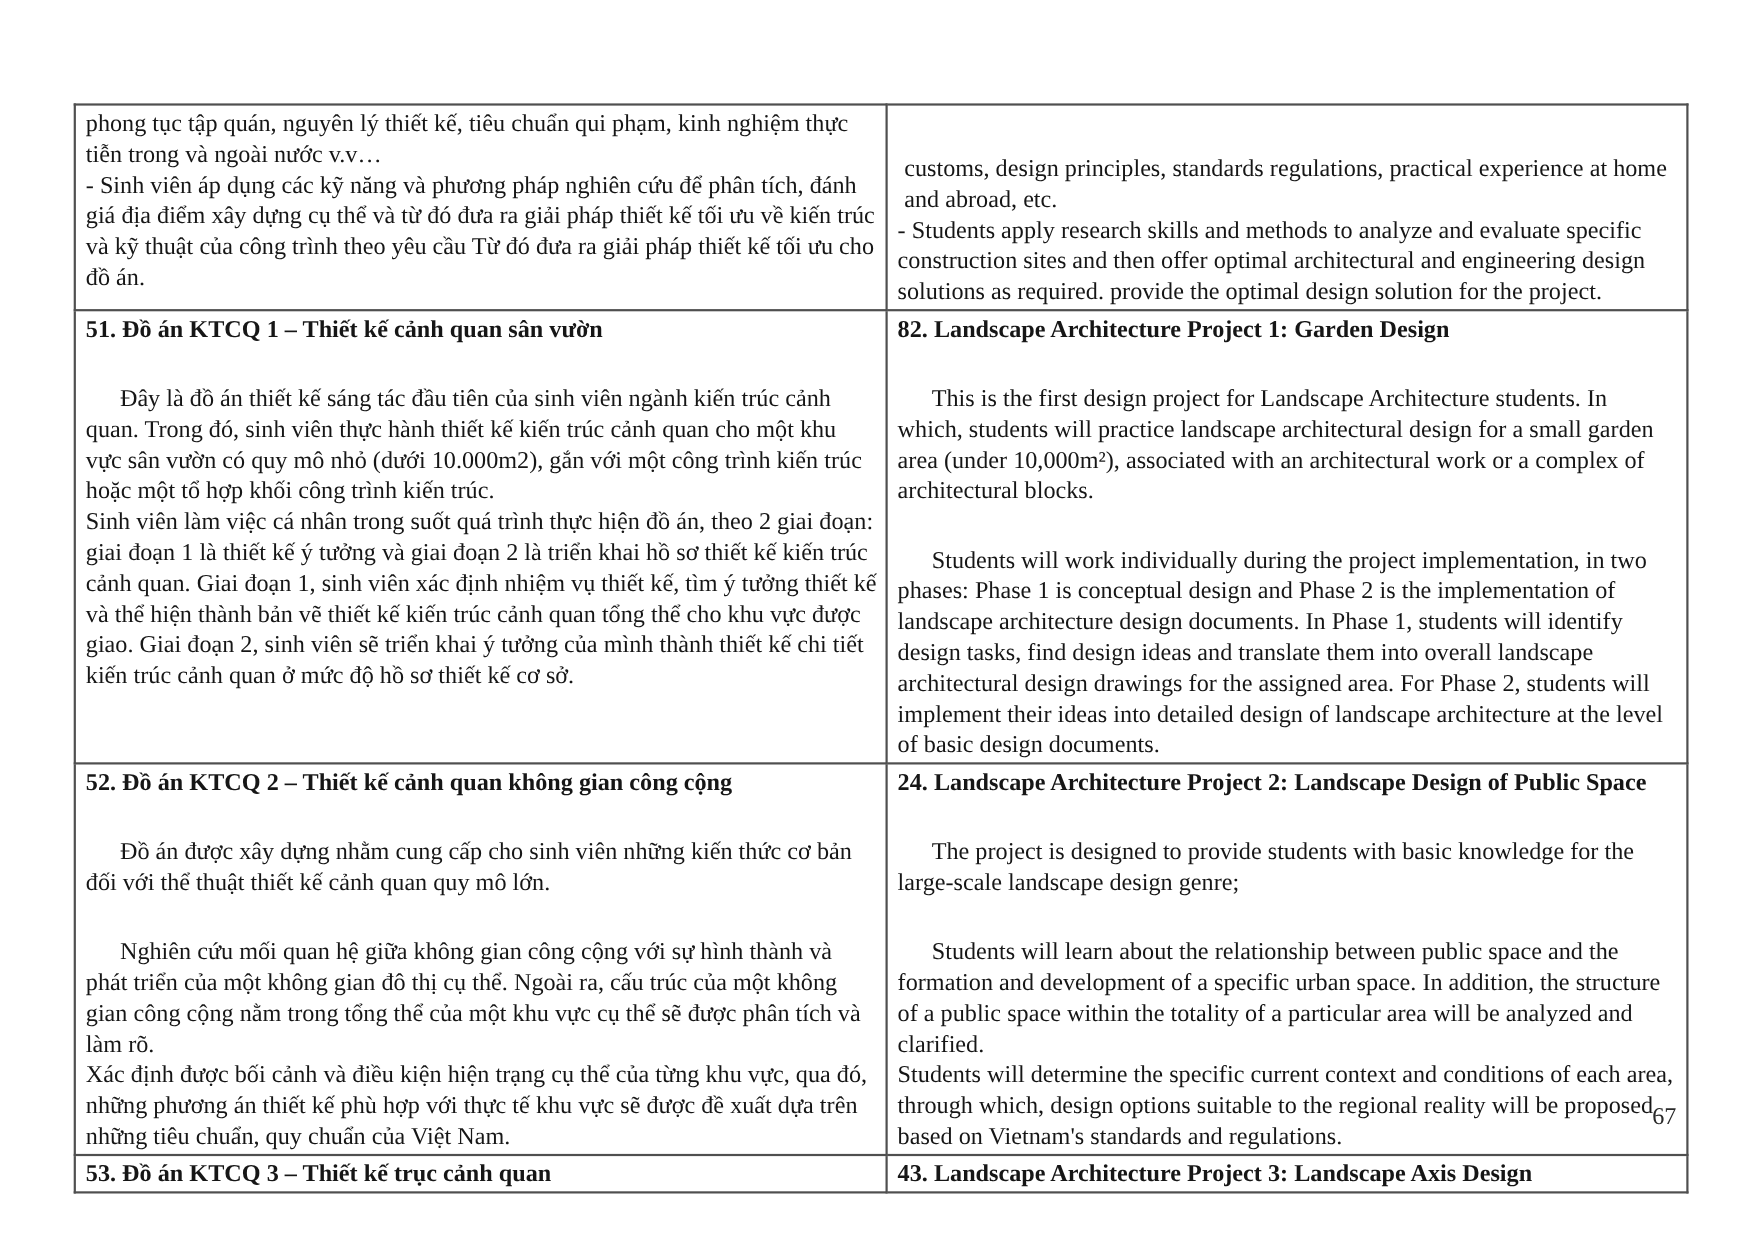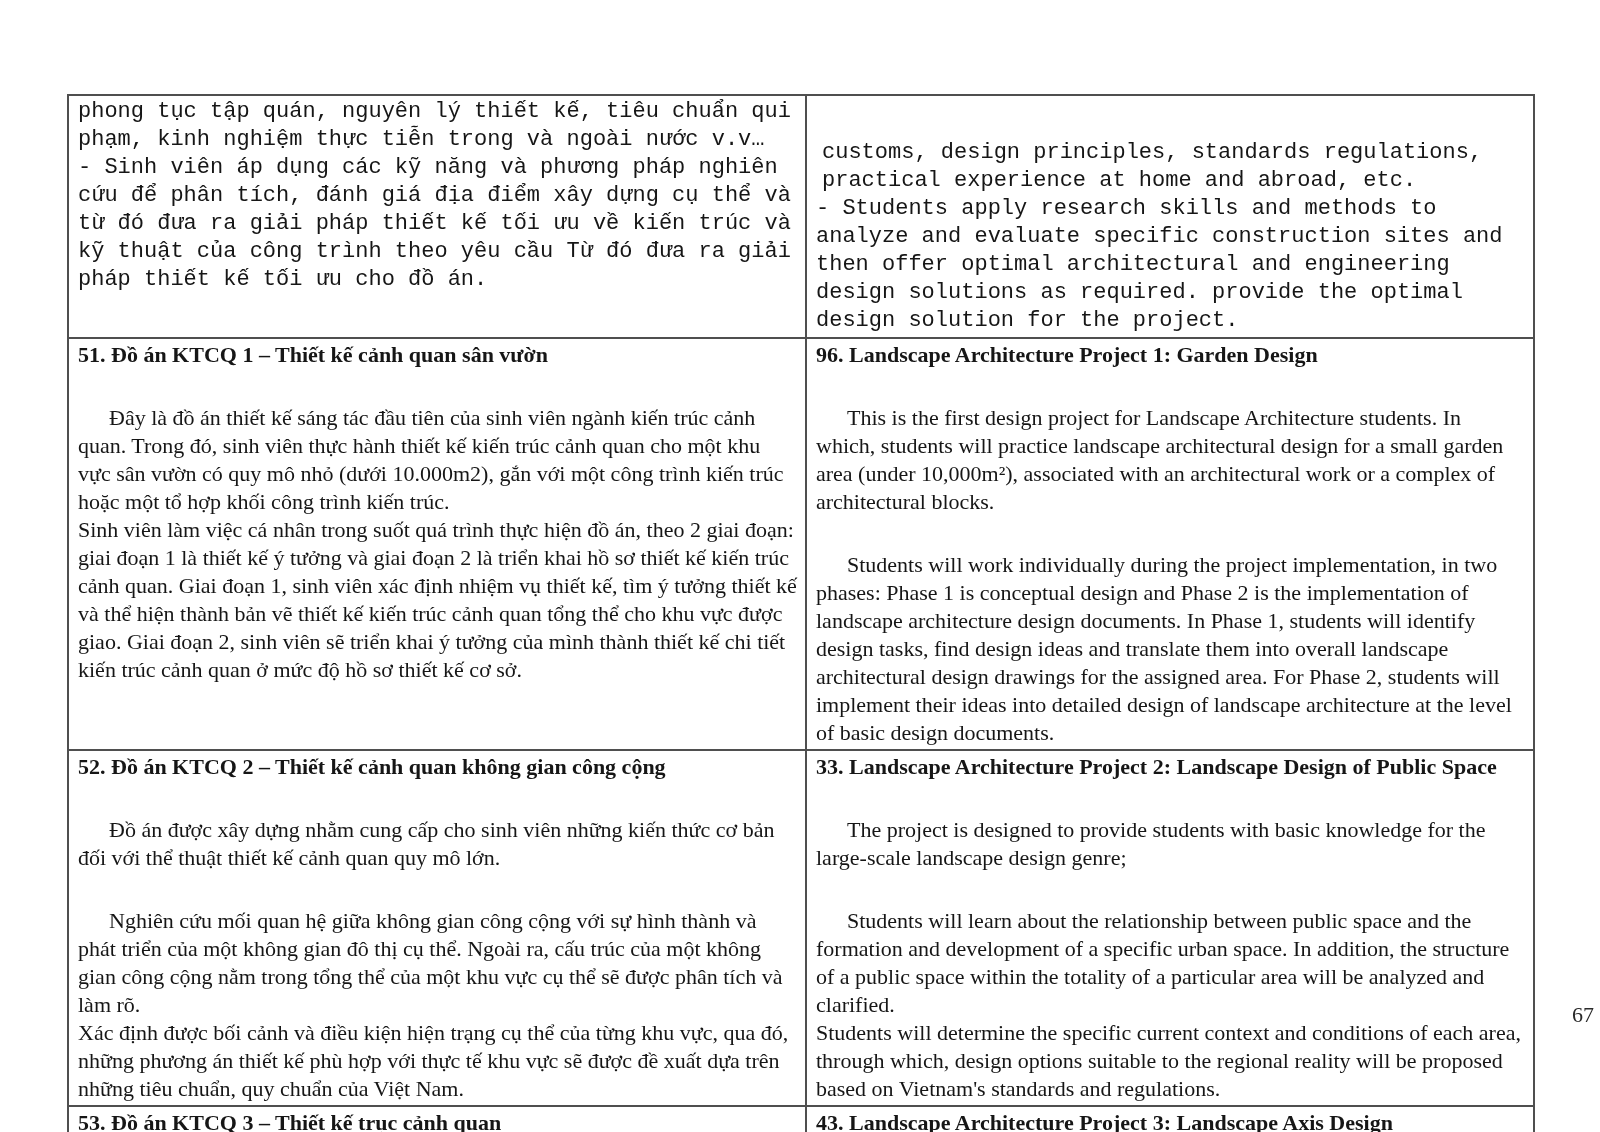--- a/index.html
+++ b/index.html
@@ -25,35 +25,35 @@
     table-layout: fixed;
   }
   table.doc-table td {
     border: 2px solid #4f4f4f;
     vertical-align: top;
     padding: 2px 8px 2px 9px;
     font-size: 22px;
     line-height: 28px;
     overflow: hidden;
   }
-  tr.row-cont  { height: 173px; font-family: Liberation Mono, monospace; }
+  tr.row-cont  { height: 173px; }
   tr.row-51    { height: 370px; font-family: Liberation Serif, serif; }
   tr.row-52    { height: 276px; }
   tr.row-53    { height: 28px; padding-left: 44px;  }
   p.para, p.ttl {
     margin: 0;
     padding: 0;
     text-align: left;
   }
   p.ttl { font-weight: bold; }
   p.ind { text-indent: 31px; margin-top: 35px; }
   p.sp  { padding-left: 6px; margin-top: 41px; }
   .page-number {
     position: absolute;
-    left: 1572px;
+    left: 1502px;
     top: 1001px;
     font-size: 22px;
     line-height: 28px;
     color: #2a2a2a;
   }
 </style>
 </head>
 <body>
 
 <div class="sheet">
@@ -76,35 +76,35 @@
       </td>
     </tr>
 
     <tr class="row-51">
       <td>
         <p class="ttl">51. Đồ án KTCQ 1 – Thiết kế cảnh quan sân vườn</p>
         <p class="para ind">Đây là đồ án thiết kế sáng tác đầu tiên của sinh viên ngành kiến trúc cảnh quan. Trong đó, sinh viên thực hành thiết kế kiến trúc cảnh quan cho một khu vực sân vườn có quy mô nhỏ (dưới 10.000m2), gắn với một công trình kiến trúc hoặc một tổ hợp khối công trình kiến trúc.</p>
         <p class="para">Sinh viên làm việc cá nhân trong suốt quá trình thực hiện đồ án, theo 2 giai đoạn: giai đoạn 1 là thiết kế ý tưởng và giai đoạn 2 là triển khai hồ sơ thiết kế kiến trúc cảnh quan. Giai đoạn 1, sinh viên xác định nhiệm vụ thiết kế, tìm ý tưởng thiết kế và thể hiện thành bản vẽ thiết kế kiến trúc cảnh quan tổng thể cho khu vực được giao. Giai đoạn 2, sinh viên sẽ triển khai ý tưởng của mình thành thiết kế chi tiết kiến trúc cảnh quan ở mức độ hồ sơ thiết kế cơ sở.</p>
       </td>
       <td>
-        <p class="ttl">96. Landscape Architecture Project 1: Garden Design</p>
+        <p class="ttl">82. Landscape Architecture Project 1: Garden Design</p>
         <p class="para ind">This is the first design project for Landscape Architecture students. In which, students will practice landscape architectural design for a small garden area (under 10,000m²), associated with an architectural work or a complex of architectural blocks.</p>
         <p class="para ind">Students will work individually during the project implementation, in two phases: Phase 1 is conceptual design and Phase 2 is the implementation of landscape architecture design documents. In Phase 1, students will identify design tasks, find design ideas and translate them into overall landscape architectural design drawings for the assigned area. For Phase 2, students will implement their ideas into detailed design of landscape architecture at the level of basic design documents.</p>
       </td>
     </tr>
 
     <tr class="row-52">
       <td>
         <p class="ttl">52. Đồ án KTCQ 2 – Thiết kế cảnh quan không gian công cộng</p>
         <p class="para ind">Đồ án được xây dựng nhằm cung cấp cho sinh viên những kiến thức cơ bản đối với thể thuật thiết kế cảnh quan quy mô lớn.</p>
         <p class="para ind">Nghiên cứu mối quan hệ giữa không gian công cộng với sự hình thành và phát triển của một không gian đô thị cụ thể. Ngoài ra, cấu trúc của một không gian công cộng nằm trong tổng thể của một khu vực cụ thể sẽ được phân tích và làm rõ.</p>
         <p class="para">Xác định được bối cảnh và điều kiện hiện trạng cụ thể của từng khu vực, qua đó, những phương án thiết kế phù hợp với thực tế khu vực sẽ được đề xuất dựa trên những tiêu chuẩn, quy chuẩn của Việt Nam.</p>
       </td>
       <td>
-        <p class="ttl">33. Landscape Architecture Project 2: Landscape Design of Public Space</p>
+        <p class="ttl">24. Landscape Architecture Project 2: Landscape Design of Public Space</p>
         <p class="para ind">The project is designed to provide students with basic knowledge for the large-scale landscape design genre;</p>
         <p class="para ind">Students will learn about the relationship between public space and the formation and development of a specific urban space. In addition, the structure of a public space within the totality of a particular area will be analyzed and clarified.</p>
         <p class="para">Students will determine the specific current context and conditions of each area, through which, design options suitable to the regional reality will be proposed based on Vietnam's standards and regulations.</p>
       </td>
     </tr>
 
     <tr class="row-53">
       <td>
         <p class="ttl">53. Đồ án KTCQ 3 – Thiết kế trục cảnh quan</p>
       </td>

